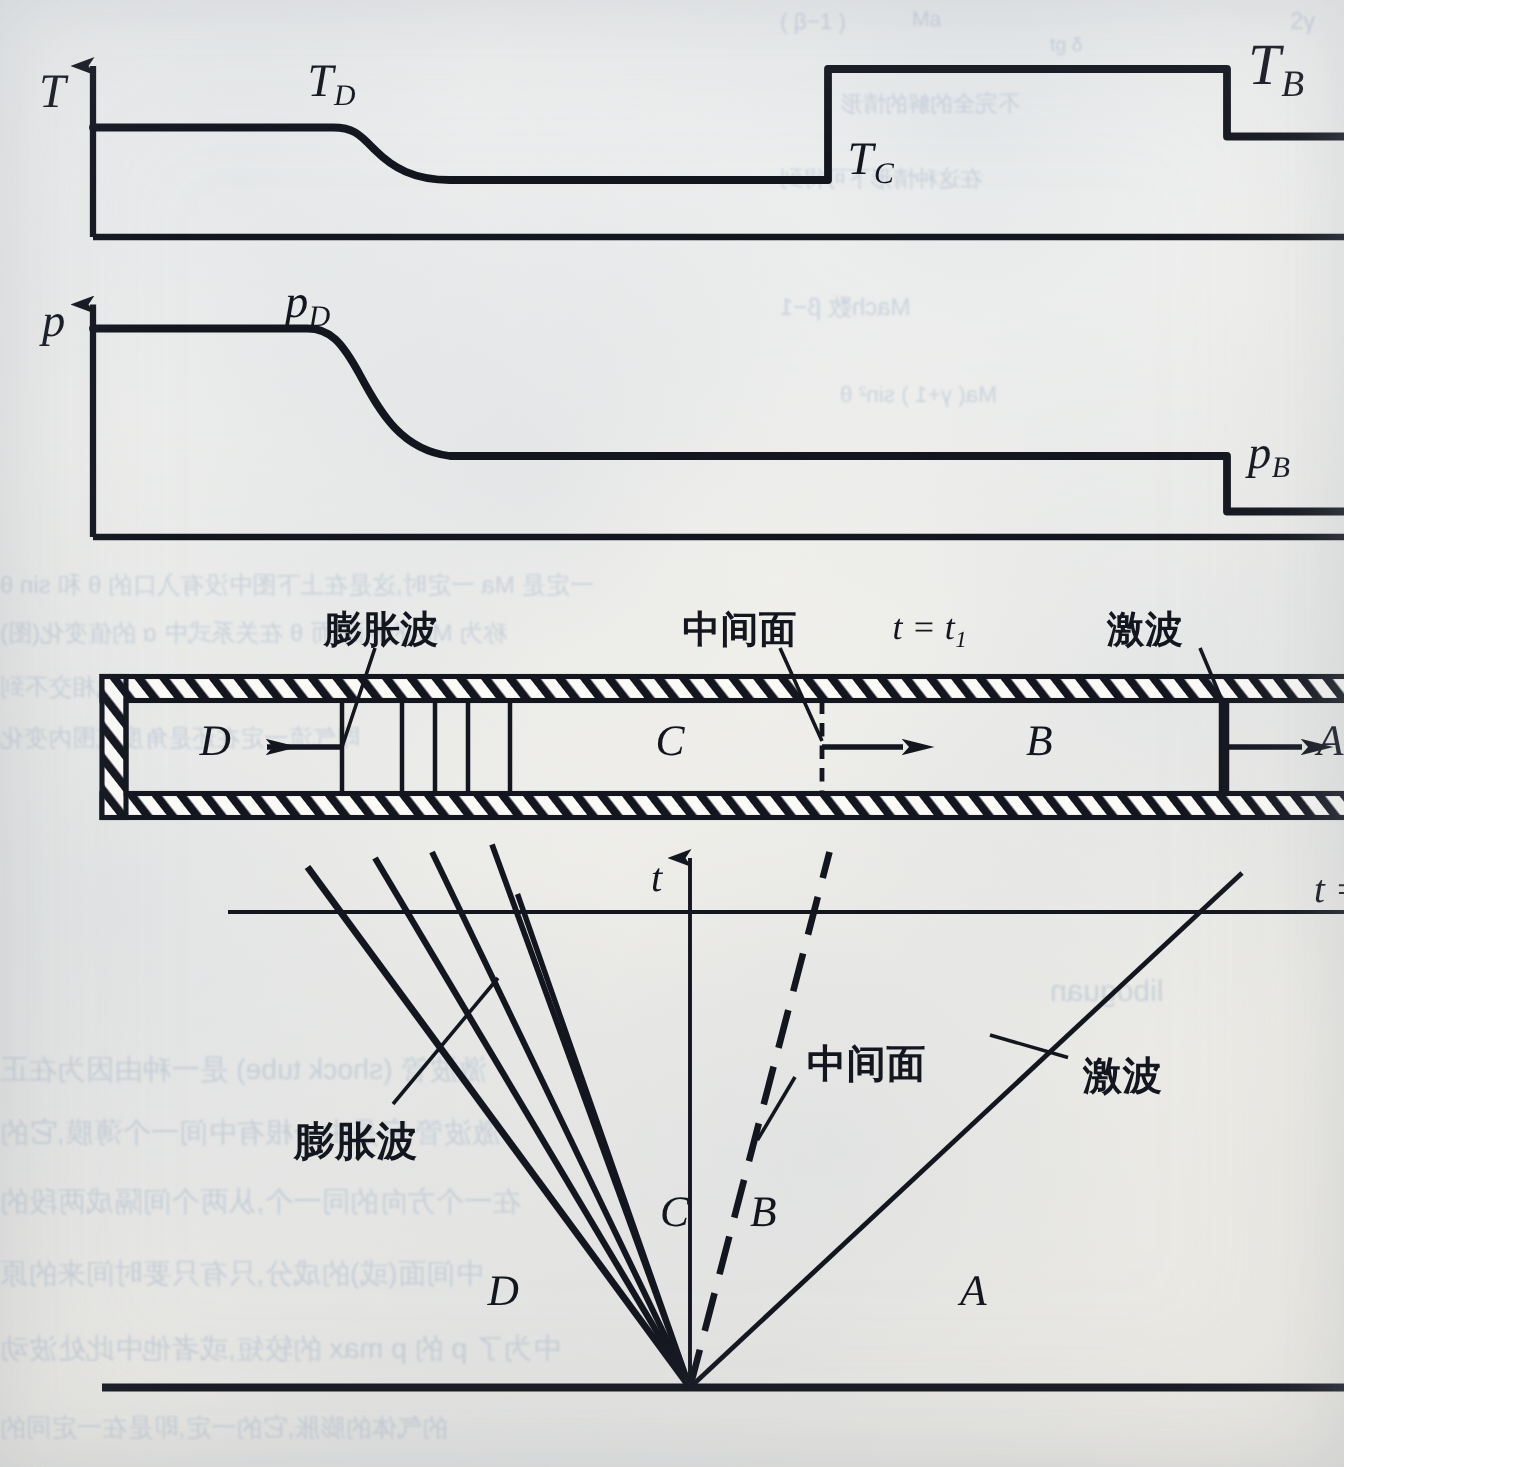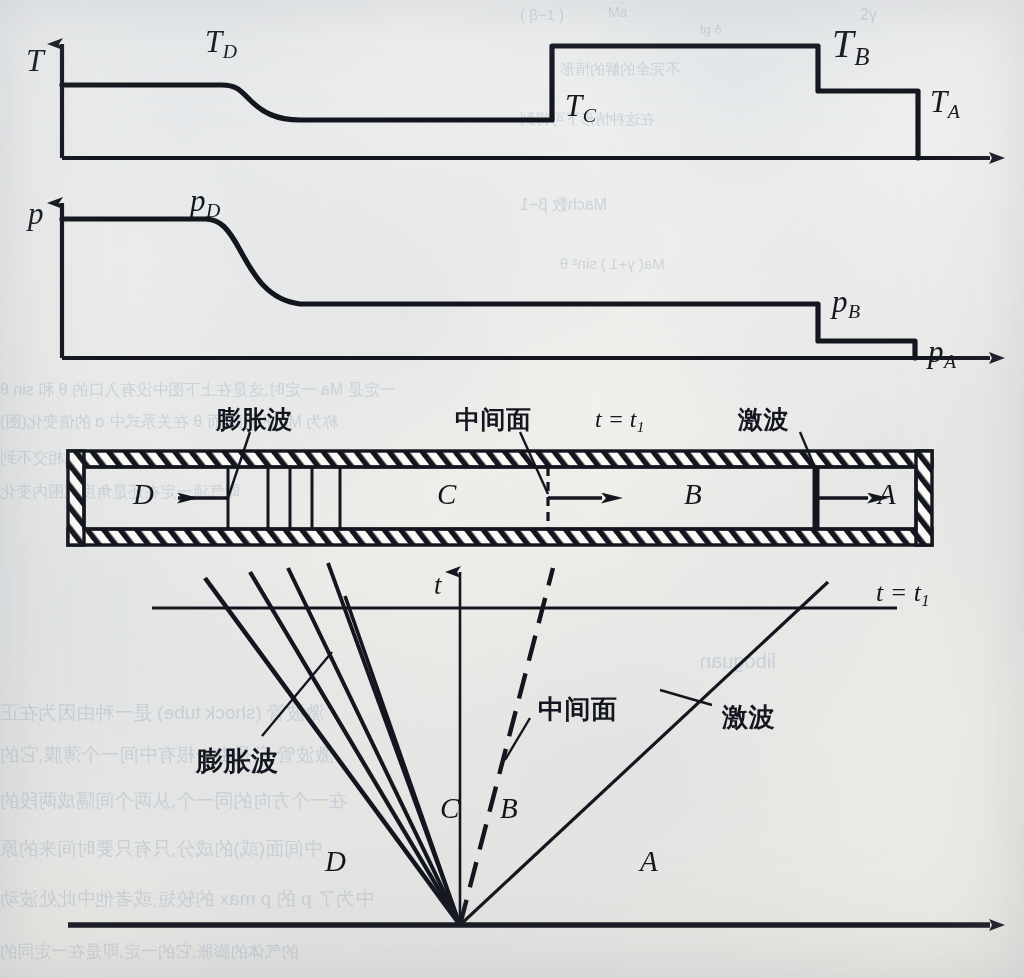--- a/index.html
+++ b/index.html
@@ -2,21 +2,21 @@
 <html><head>
 <meta charset="utf-8">
 <style>
   html,body{margin:0;padding:0;background:#fff;}
   body{
     font-family:"Liberation Serif","DejaVu Serif",serif;
     -webkit-font-smoothing:antialiased;
   }
   #page{
     position:relative;
-    width:1024px;height:978px;
+    width:896px;height:978px;
     background:#f4f3ee;
     overflow:hidden;
   }
   
   #paper-grain{
     position:absolute;inset:0;
     background:
       radial-gradient(circle at 18% 12%, rgba(186,196,210,.30) 0%, rgba(186,196,210,0) 34%),
       radial-gradient(circle at 72% 8%,  rgba(176,190,208,.26) 0%, rgba(176,190,208,0) 30%),
       radial-gradient(circle at 40% 32%, rgba(190,198,212,.22) 0%, rgba(190,198,212,0) 30%),
@@ -183,21 +183,21 @@
       <line x1="460" y1="925" x2="828" y2="582" stroke="#14161f" stroke-width="3.2"></line>
 
       <line x1="262" y1="736" x2="332" y2="652" stroke="#14161f" stroke-width="2.4"></line>
       <line x1="530" y1="718" x2="505" y2="760" stroke="#14161f" stroke-width="2.4"></line>
       <line x1="712" y1="705" x2="660" y2="690" stroke="#14161f" stroke-width="2.4"></line>
     </g>
   </svg>
 
   <div class="lbl math" style="left:26px;top:42px;font-size:32px;">T</div>
 
-  <div class="lbl math" style="left:205px;top:24px;font-size:31px;">
+  <div class="lbl math" style="left:205px;top:36px;font-size:31px;">
     <span>T</span><span class="sub">D</span>
   </div>
 
   <div class="lbl math" style="left:565px;top:88px;font-size:31px;">
     <span>T</span><span class="sub">C</span>
   </div>
 
   <div class="lbl math" style="left:832px;top:21px;font-size:39px;">
     <span>T</span><span class="sub">B</span>
   </div>

